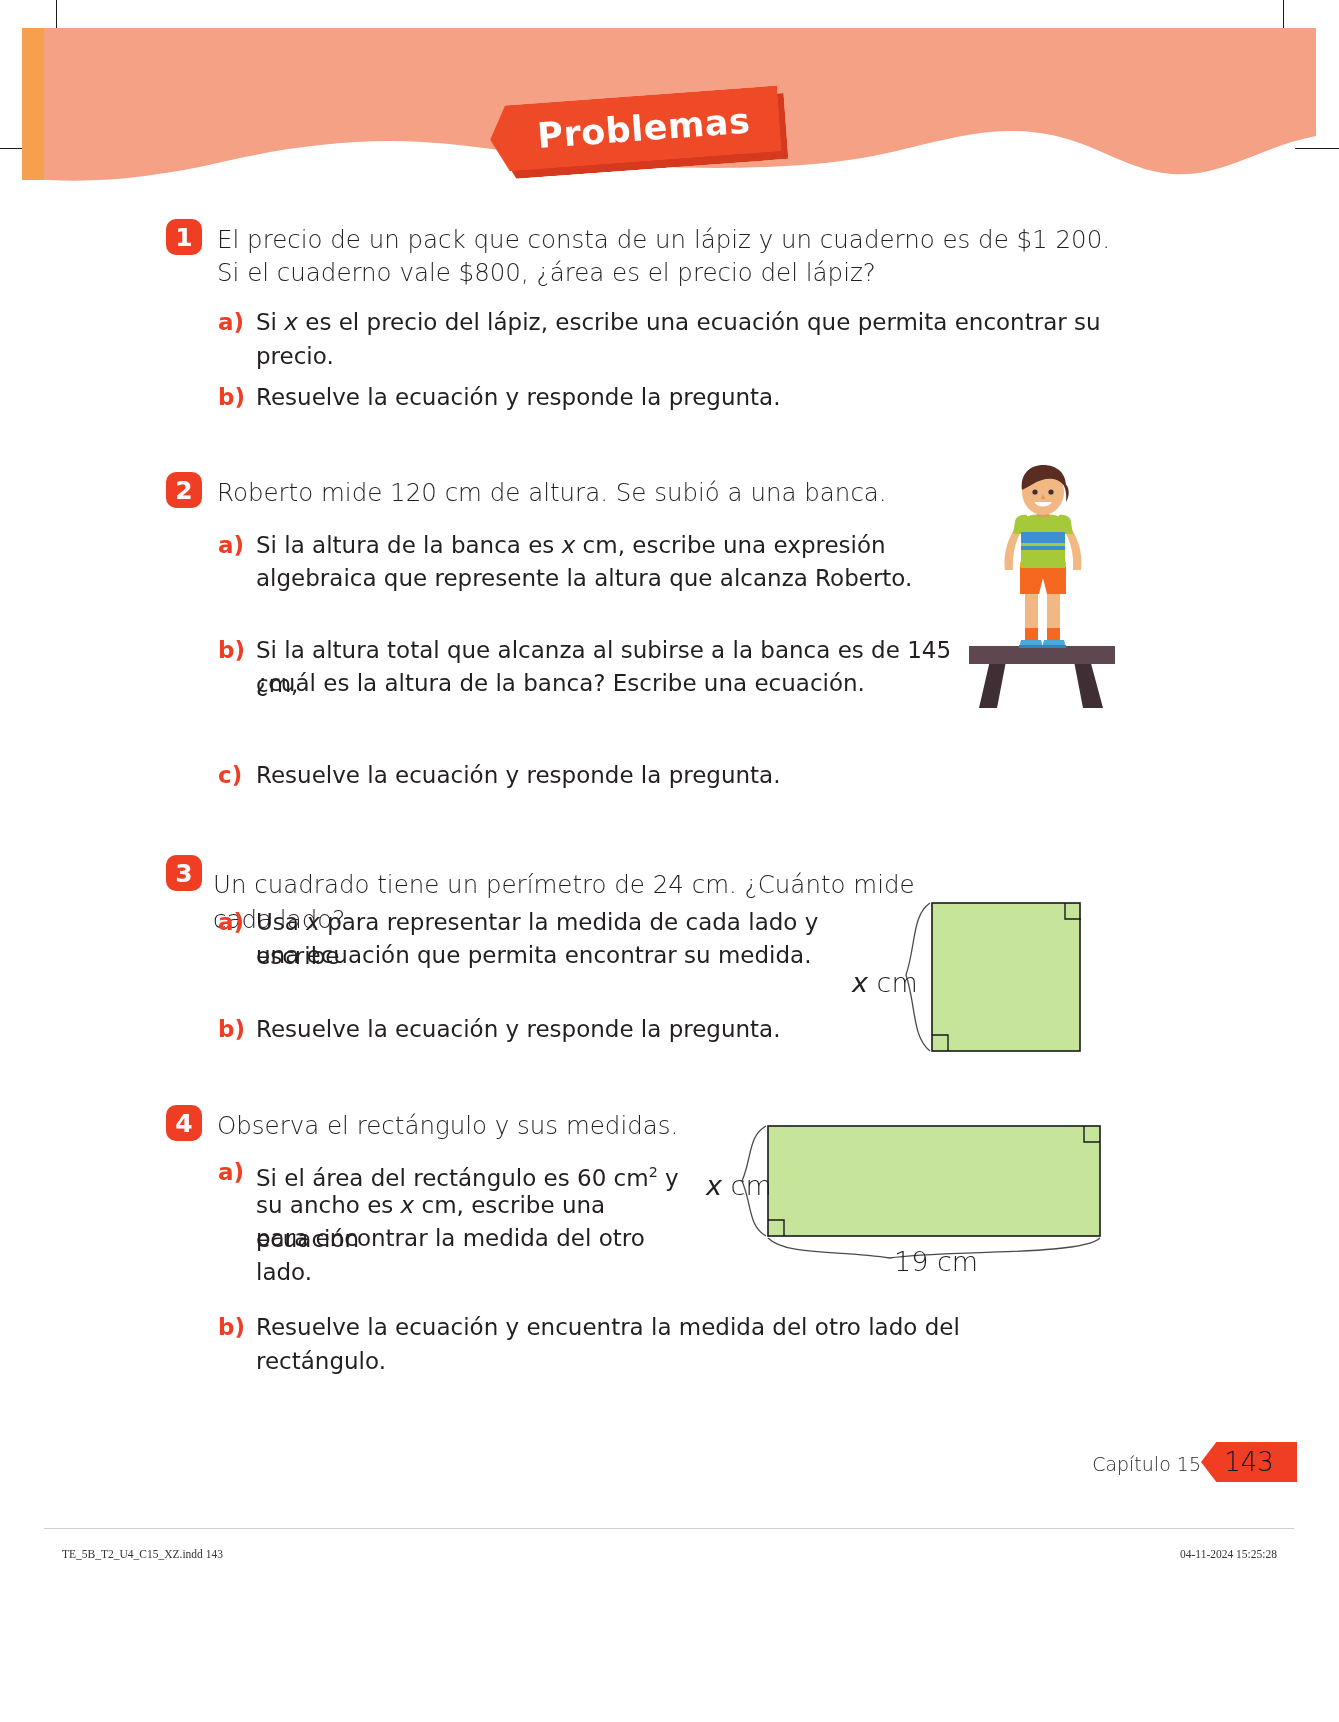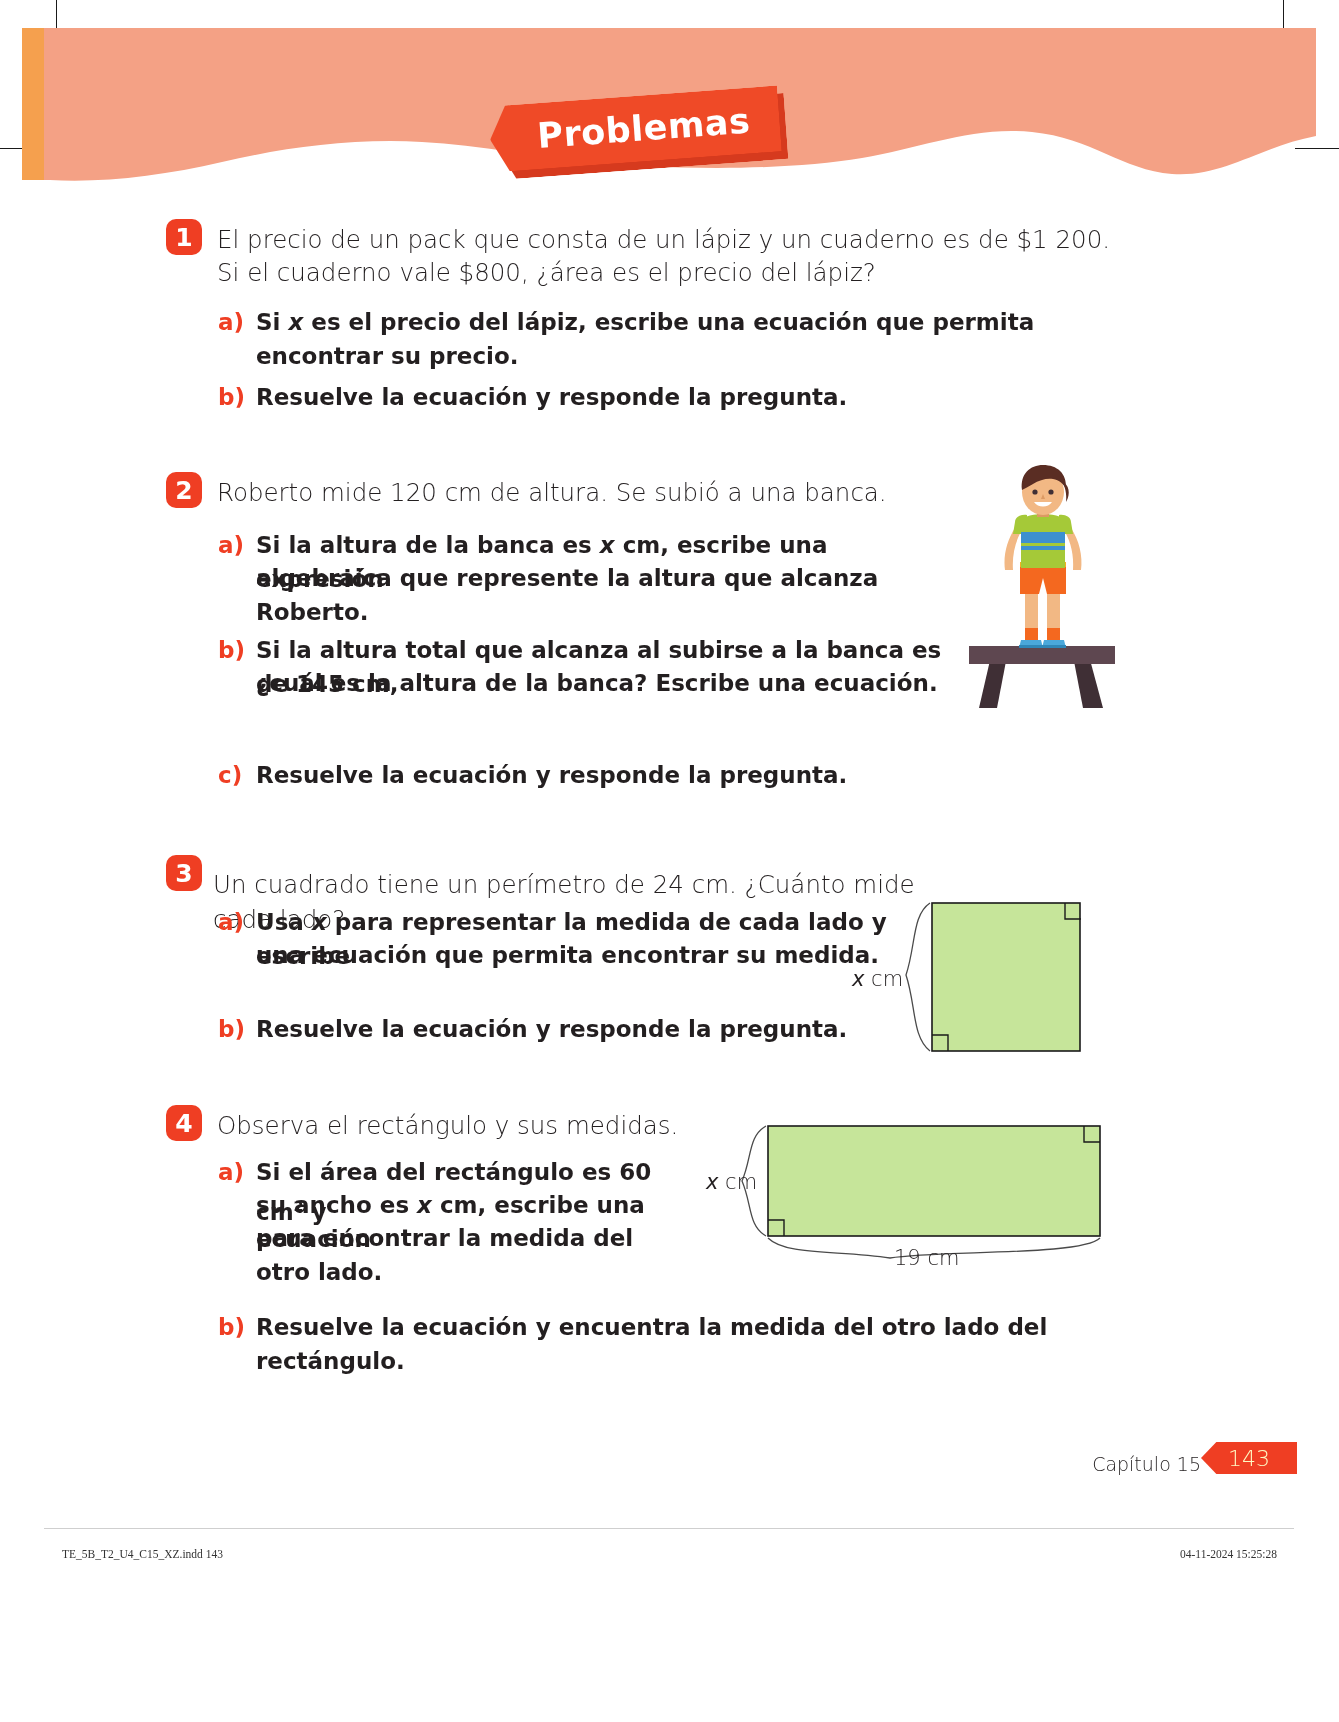--- a/index.html
+++ b/index.html
@@ -88,39 +88,39 @@
     position: absolute;
     color: #ef3e23;
     font-weight: bold;
     font-size: 23px;
     font-family: "DejaVu Sans", "Liberation Sans", sans-serif;
   }
   .sub-text {
     color: #231f20;
     font-size: 23px;
     line-height: 34px;
-    font-weight: 700;
+    font-weight: 400;
   }
   i.var { font-style: italic; }
 
   
   .chapter-line {
     position: absolute;
     right: 138px; top: 1453px;
     font-size: 19px;
     color: #231f20;
     font-weight: 300;
   }
   .page-badge {
     position: absolute;
     right: 42px; top: 1442px;
-    width: 96px; height: 32px;
+    width: 96px; height: 40px;
     background: #ef3e23;
-    color: #fef9c3;
-    font-size: 22px;
+    color: #0f172a;
+    font-size: 26px;
     display: flex; align-items: center; justify-content: center;
     clip-path: polygon(0% 50%, 16% 0%, 100% 0%, 100% 100%, 16% 100%);
     font-weight: 300;
   }
   .footer-rule {
     position: absolute;
     left: 44px; top: 1528px;
     width: 1250px; height: 1px;
     background: #cfcfcf;
   }
@@ -135,21 +135,21 @@
     position: absolute;
     right: 62px; top: 1548px;
     font-size: 11.5px;
     color: #333;
     font-family: "Liberation Serif", serif;
   }
 
   
   .fig { position: absolute; }
   .shape-label {
-    font-size: 21px;
+    font-size: 27px;
     color: #231f20;
     font-weight: 300;
   }
   .sup { font-size: 0.62em; vertical-align: super; }
 </style>
 </head>
 <body>
 
 <div class="cropmark cm-v" style="left:56px; top:0px;"></div>
 <div class="cropmark cm-v" style="left:1283px; top:0px;"></div>

